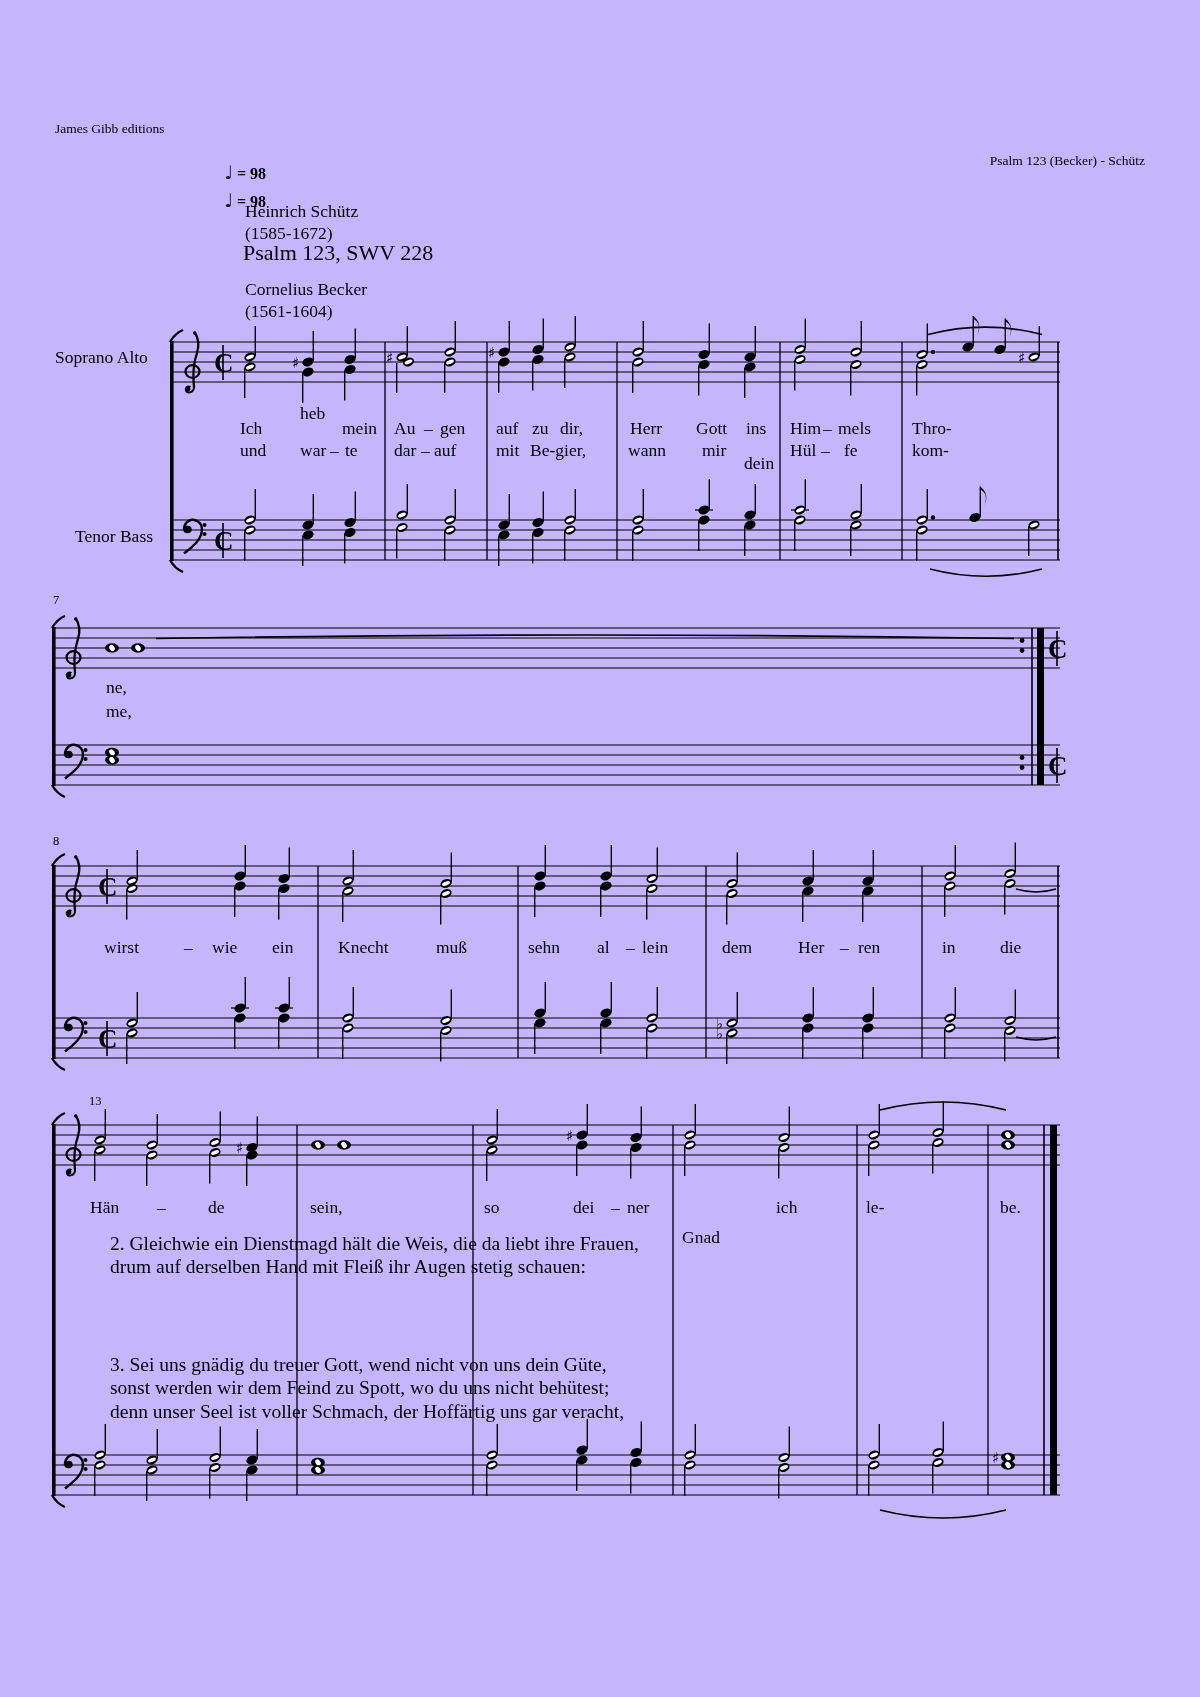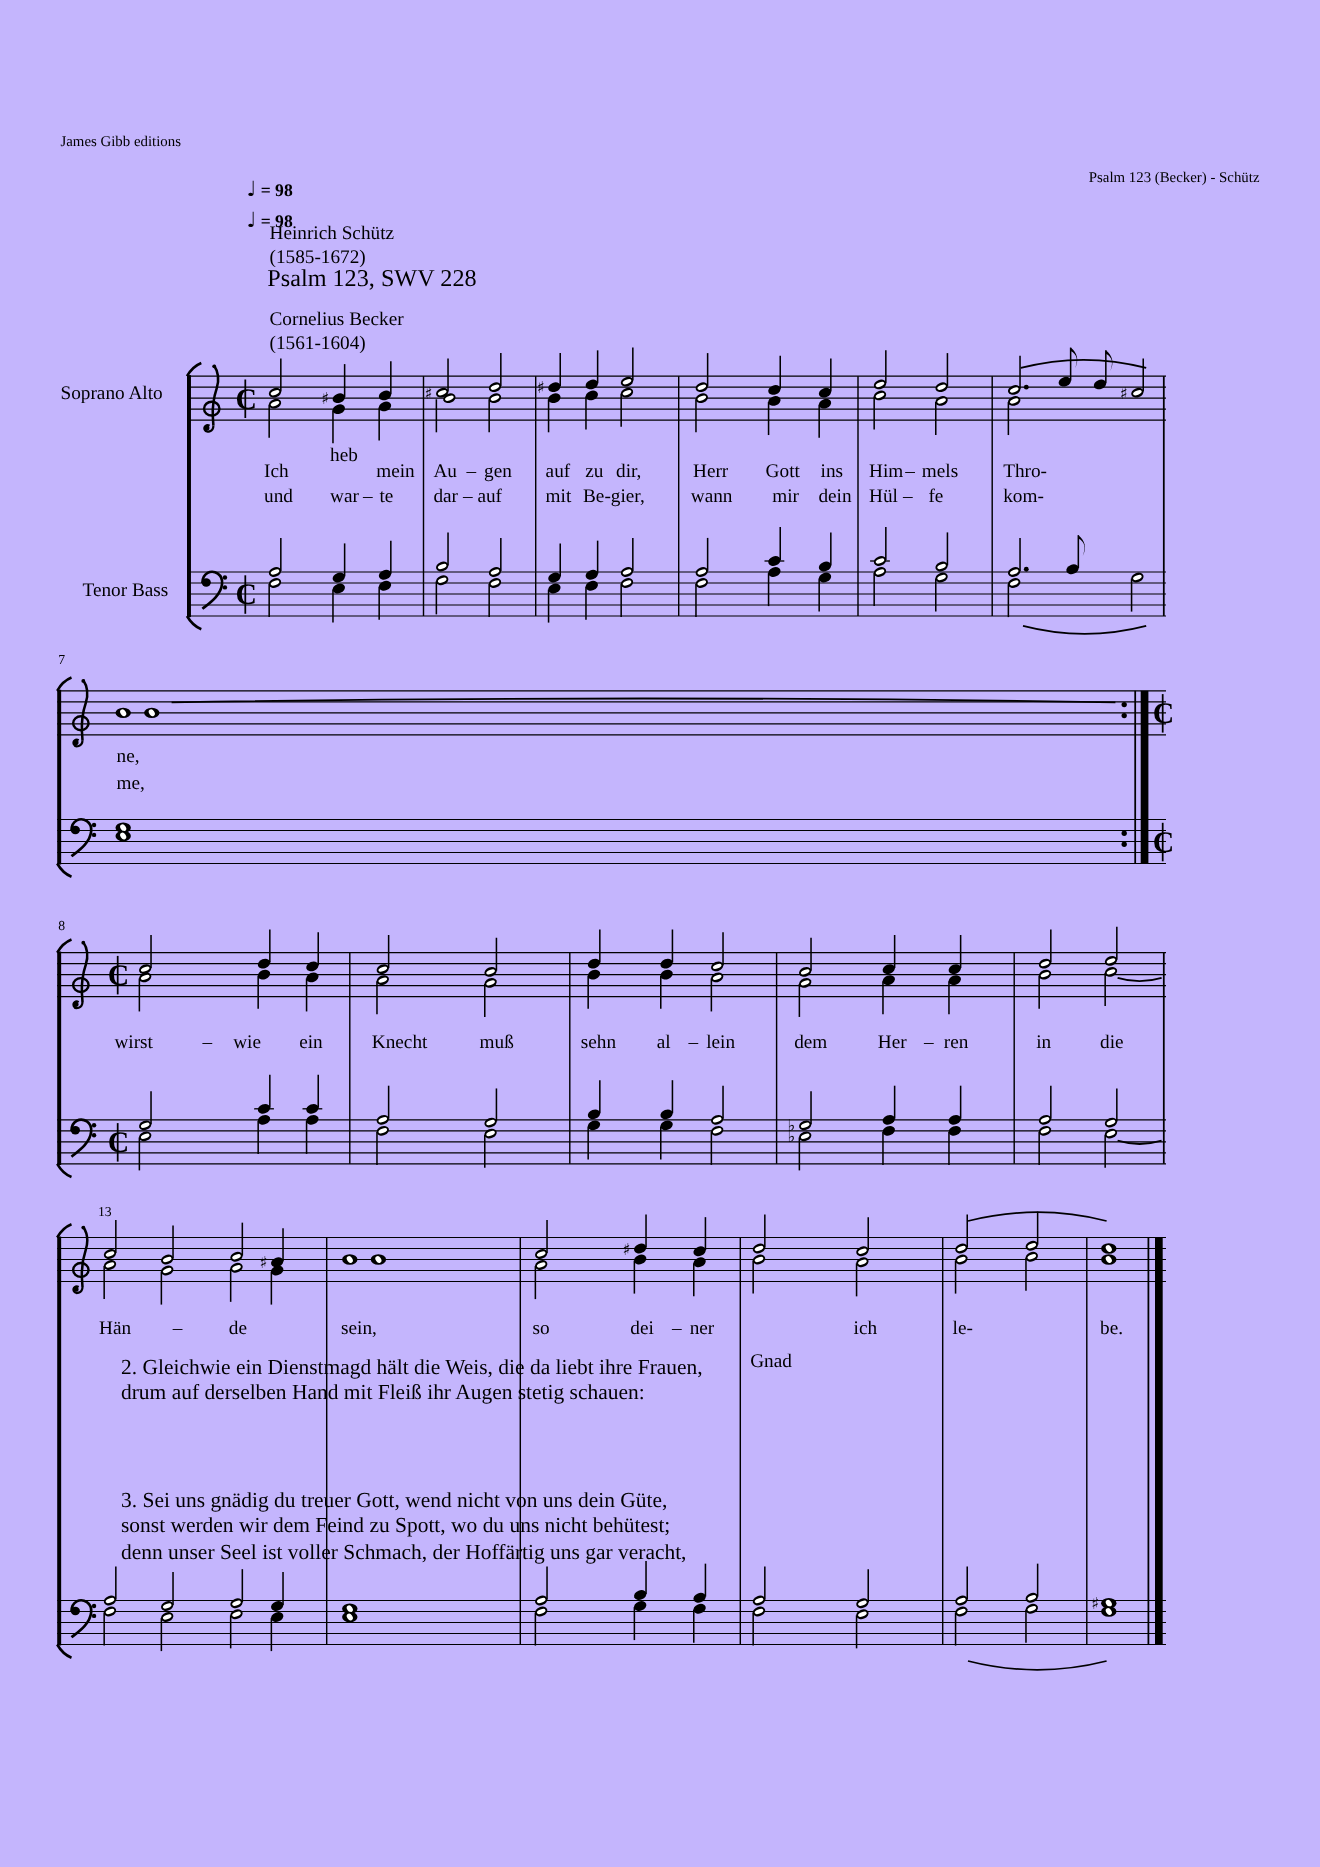--- a/index.html
+++ b/index.html
@@ -873,21 +873,21 @@
       <span class="abs lyric" style="left: 300px; top: 440px;">war</span>
       <span class="abs lyric" style="left: 330px; top: 440px;">–</span>
       <span class="abs lyric" style="left: 345px; top: 440px;">te</span>
       <span class="abs lyric" style="left: 394px; top: 440px;">dar</span>
       <span class="abs lyric" style="left: 421px; top: 440px;">–</span>
       <span class="abs lyric" style="left: 434px; top: 440px;">auf</span>
       <span class="abs lyric" style="left: 496px; top: 440px;">mit</span>
       <span class="abs lyric" style="left: 530px; top: 440px;">Be-gier,</span>
       <span class="abs lyric" style="left: 628px; top: 440px;">wann</span>
       <span class="abs lyric" style="left: 702px; top: 440px;">mir</span>
-      <span class="abs lyric" style="left: 744px; top: 440px;">dein</span>
+      <span class="abs lyric" style="left: 744px; top: 453px;">dein</span>
       <span class="abs lyric" style="left: 790px; top: 440px;">Hül</span>
       <span class="abs lyric" style="left: 821px; top: 440px;">–</span>
       <span class="abs lyric" style="left: 844px; top: 440px;">fe</span>
       <span class="abs lyric" style="left: 912px; top: 440px;">kom-</span>
       <span class="abs lyric" style="left: 106px; top: 677px;">ne,</span>
       <span class="abs lyric" style="left: 106px; top: 701px;">me,</span>
       <span class="abs lyric" style="left: 104px; top: 937px;">wirst</span>
       <span class="abs lyric" style="left: 184px; top: 937px;">–</span>
       <span class="abs lyric" style="left: 212px; top: 937px;">wie</span>
       <span class="abs lyric" style="left: 272px; top: 937px;">ein</span>

